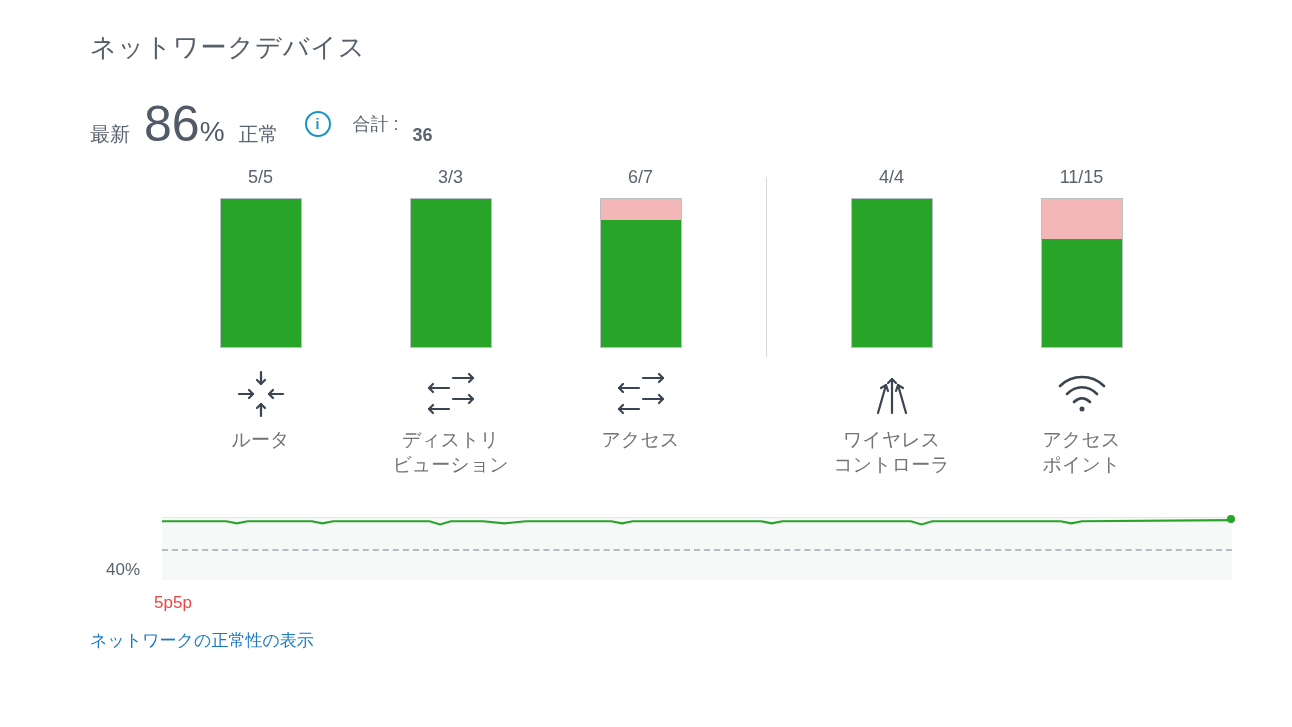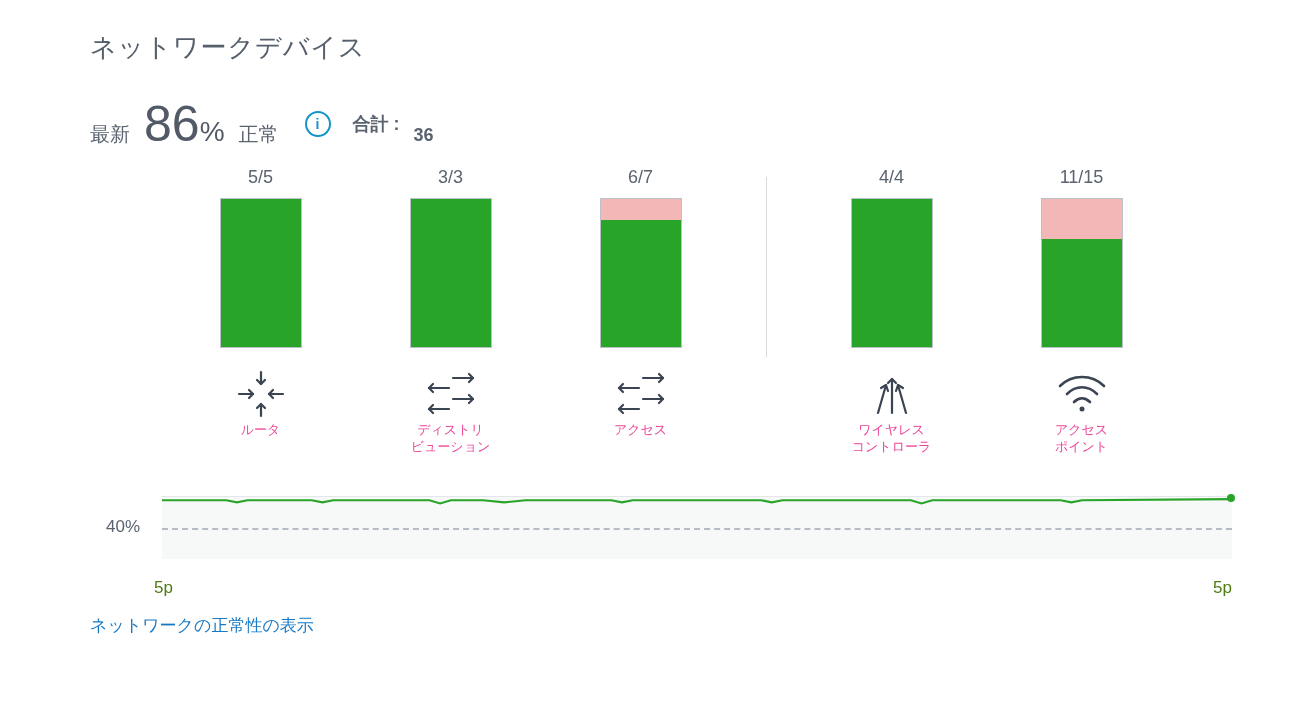--- a/index.html
+++ b/index.html
@@ -38,21 +38,21 @@
     border: 2px solid #1694c9;
     border-radius: 50%;
     color: #1694c9;
     font-size: 14px;
     font-weight: 600;
     align-items: center;
     justify-content: center;
     align-self: center;
     margin: 0 4px 0 12px;
   }
-  .summary-row .label-total { font-size: 18px; font-weight: 700; align-self: center; margin-left: 4px;}
+  .summary-row .label-total { font-size: 18px; font-weight: 400; align-self: center; margin-left: 4px;}
   .summary-row .total-num { font-size: 18px; font-weight: 600; }
 
   .cards {
     display: flex;
     justify-content: center;
     align-items: flex-start;
     gap: 60px;
     margin-left: 20px;
   }
   .card {
@@ -80,38 +80,39 @@
     background: #28a528;
   }
   .icon-slot {
     height: 56px;
     display: flex;
     align-items: center;
     justify-content: center;
     margin-top: 18px;
   }
   .name {
-    font-size: 13px;
-    color: #ec4899;
+    font-size: 19px;
+    color: #737373;
     text-align: center;
+    margin-top: 6px;
     line-height: 1.3;
     white-space: pre-line;
   }
   .sep {
     width: 0;
     border-left: 1px solid #d6dbe0;
     height: 180px;
     align-self: flex-start;
     margin-top: 10px;
   }
 
   .sparkline-area {
     margin-top: 40px;
     display: flex;
-    align-items: center;
+    align-items: flex-end;
     gap: 22px;
   }
   .spark-label {
     width: 50px;
     text-align: right;
     font-size: 17px;
     color: #5a6370;
     flex: none;
   }
   .spark {
@@ -130,25 +131,24 @@
   .spark svg { position: absolute; inset: 0; }
   .spark .end-dot {
     position: absolute;
     right: -3px; top: -3px;
     width: 8px; height: 8px;
     border-radius: 50%;
     background: #28a528;
   }
   .spark-xaxis {
     display: flex;
-    justify-content: space-between;
     margin-left: 64px;
-    margin-top: 19px;
+    margin-top: 13px;
     font-size: 17px;
-    color: #4d7c0f;
+    color: #ef4444;
   }
   .footer-link {
     margin-top: 16px;
     font-size: 17px;
   }
   .footer-link a {
     color: #1879c4;
     text-decoration: none;
     cursor: pointer;
   }

